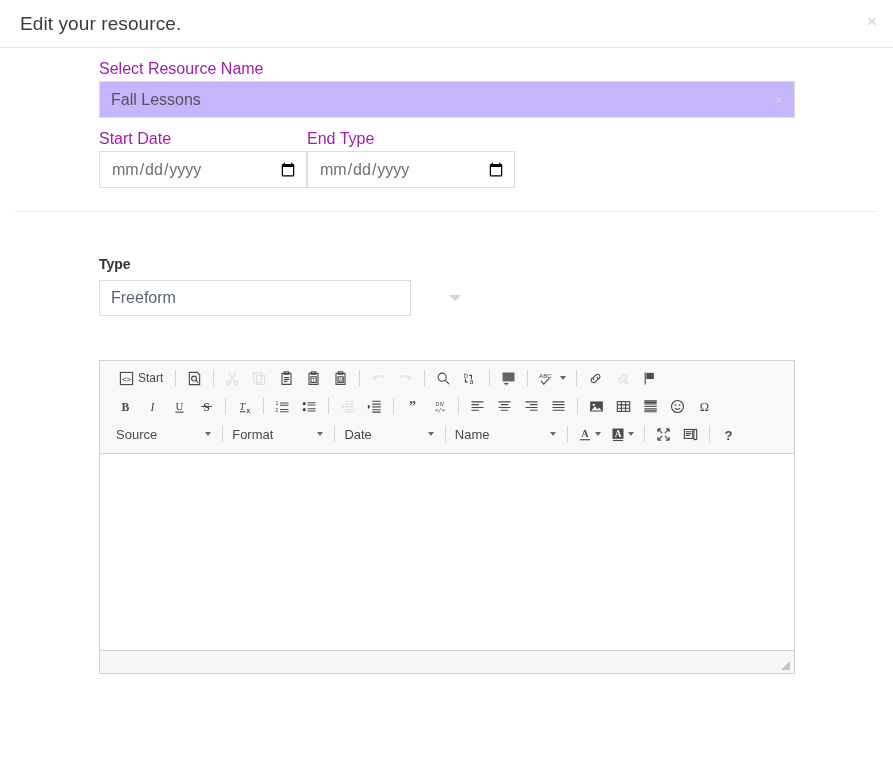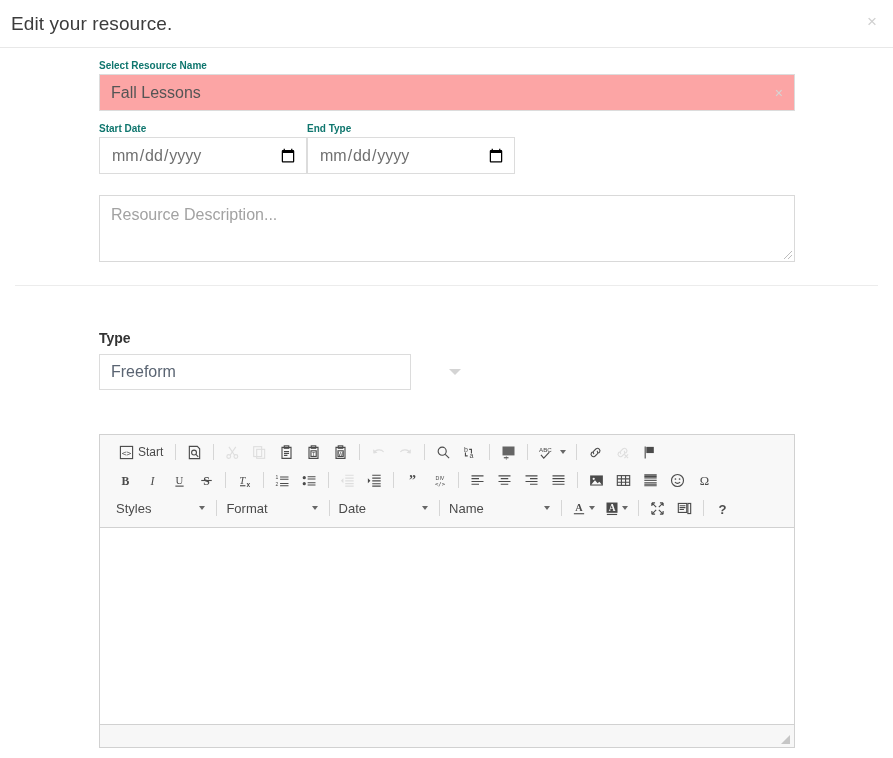--- a/index.html
+++ b/index.html
@@ -18,21 +18,21 @@
 
   
   .modal-header {
     position: relative;
     height: 48px;
     border-bottom: 1px solid #e8e8e8;
     box-sizing: border-box;
   }
   .modal-title {
     position: absolute;
-    left: 11px;
+    left: 20px;
     top: 13px;
     font-size: 19px;
     font-weight: 400;
     color: #3c3c3c;
     letter-spacing: .1px;
   }
   .modal-close {
     position: absolute;
     right: 12px;
     top: 9px;
@@ -49,35 +49,34 @@
   
   .modal-body {
     padding: 0;
   }
   .field-block {
     margin-left: 99px;
     width: 696px;
     margin-top: 44px;
   }
   .field-label {
-    font-size: 10px;
-    color: #0f766e;
+    font-size: 16px;
+    color: #a21caf;
     margin-bottom: 3px;
     display: block;
-    font-weight: bold;
   }
   .sel-wrap {
     position: relative;
   }
   .text-input {
     box-sizing: border-box;
     width: 696px;
     height: 37px;
     border: 1px solid #dcdcdc;
-    background: #fca5a5;
+    background: #c4b5fd;
     font-size: 16px;
     color: #555;
     padding: 0 30px 0 11px;
     font-family: "Liberation Sans", sans-serif;
     outline: none;
   }
   .clear-x {
     position: absolute;
     right: 10px;
     top: 10px;
@@ -295,26 +294,20 @@
     <div class="date-col">
       <label class="field-label">Start Date</label>
       <input class="date-input" type="date" style="">
     </div>
     <div class="date-col">
       <label class="field-label">End Type</label>
       <input class="date-input" type="date" style="">
     </div>
   </div>
 
-  <div class="field-block textarea-wrap">
-    <textarea class="desc-textarea" placeholder="Resource Description..." style=""></textarea>
-    <svg class="ta-grip" viewBox="0 0 12 12">
-      <path d="M11 3 L3 11 M11 7 L7 11" stroke="#bdbdbd" stroke-width="1" fill="none"></path>
-    </svg>
-  </div>
 
   <div class="divider"></div>
 
   <div class="field-block">
     <label class="type-label">Type</label>
     <div class="type-select-wrap">
       <div class="type-select">Freeform</div>
       <span class="type-caret"></span>
     </div>
   </div>
@@ -634,21 +627,21 @@
             <button class="tb-btn" title="Insert Special Character">
               <span style="display: inline-flex;">
                 <svg width="15" height="15" viewBox="0 0 16 16">
                   <text x="8" y="13" text-anchor="middle" font-size="13.5" fill="currentColor" font-family="serif">Ω</text>
                 </svg>
               </span>
             </button>
           </div>
         <div class="cke-row" id="row2">
             <button class="tb-combo">
-              <span class="cb-text">Styles</span>
+              <span class="cb-text">Source</span>
               <span class="tb-caret" style="margin-left: 48px;"></span>
             </button>
             <span class="tb-sep"></span>
             <button class="tb-combo">
               <span class="cb-text">Format</span>
               <span class="tb-caret" style="margin-left: 44px;"></span>
             </button>
             <span class="tb-sep"></span>
             <button class="tb-combo">
               <span class="cb-text">Date</span>

